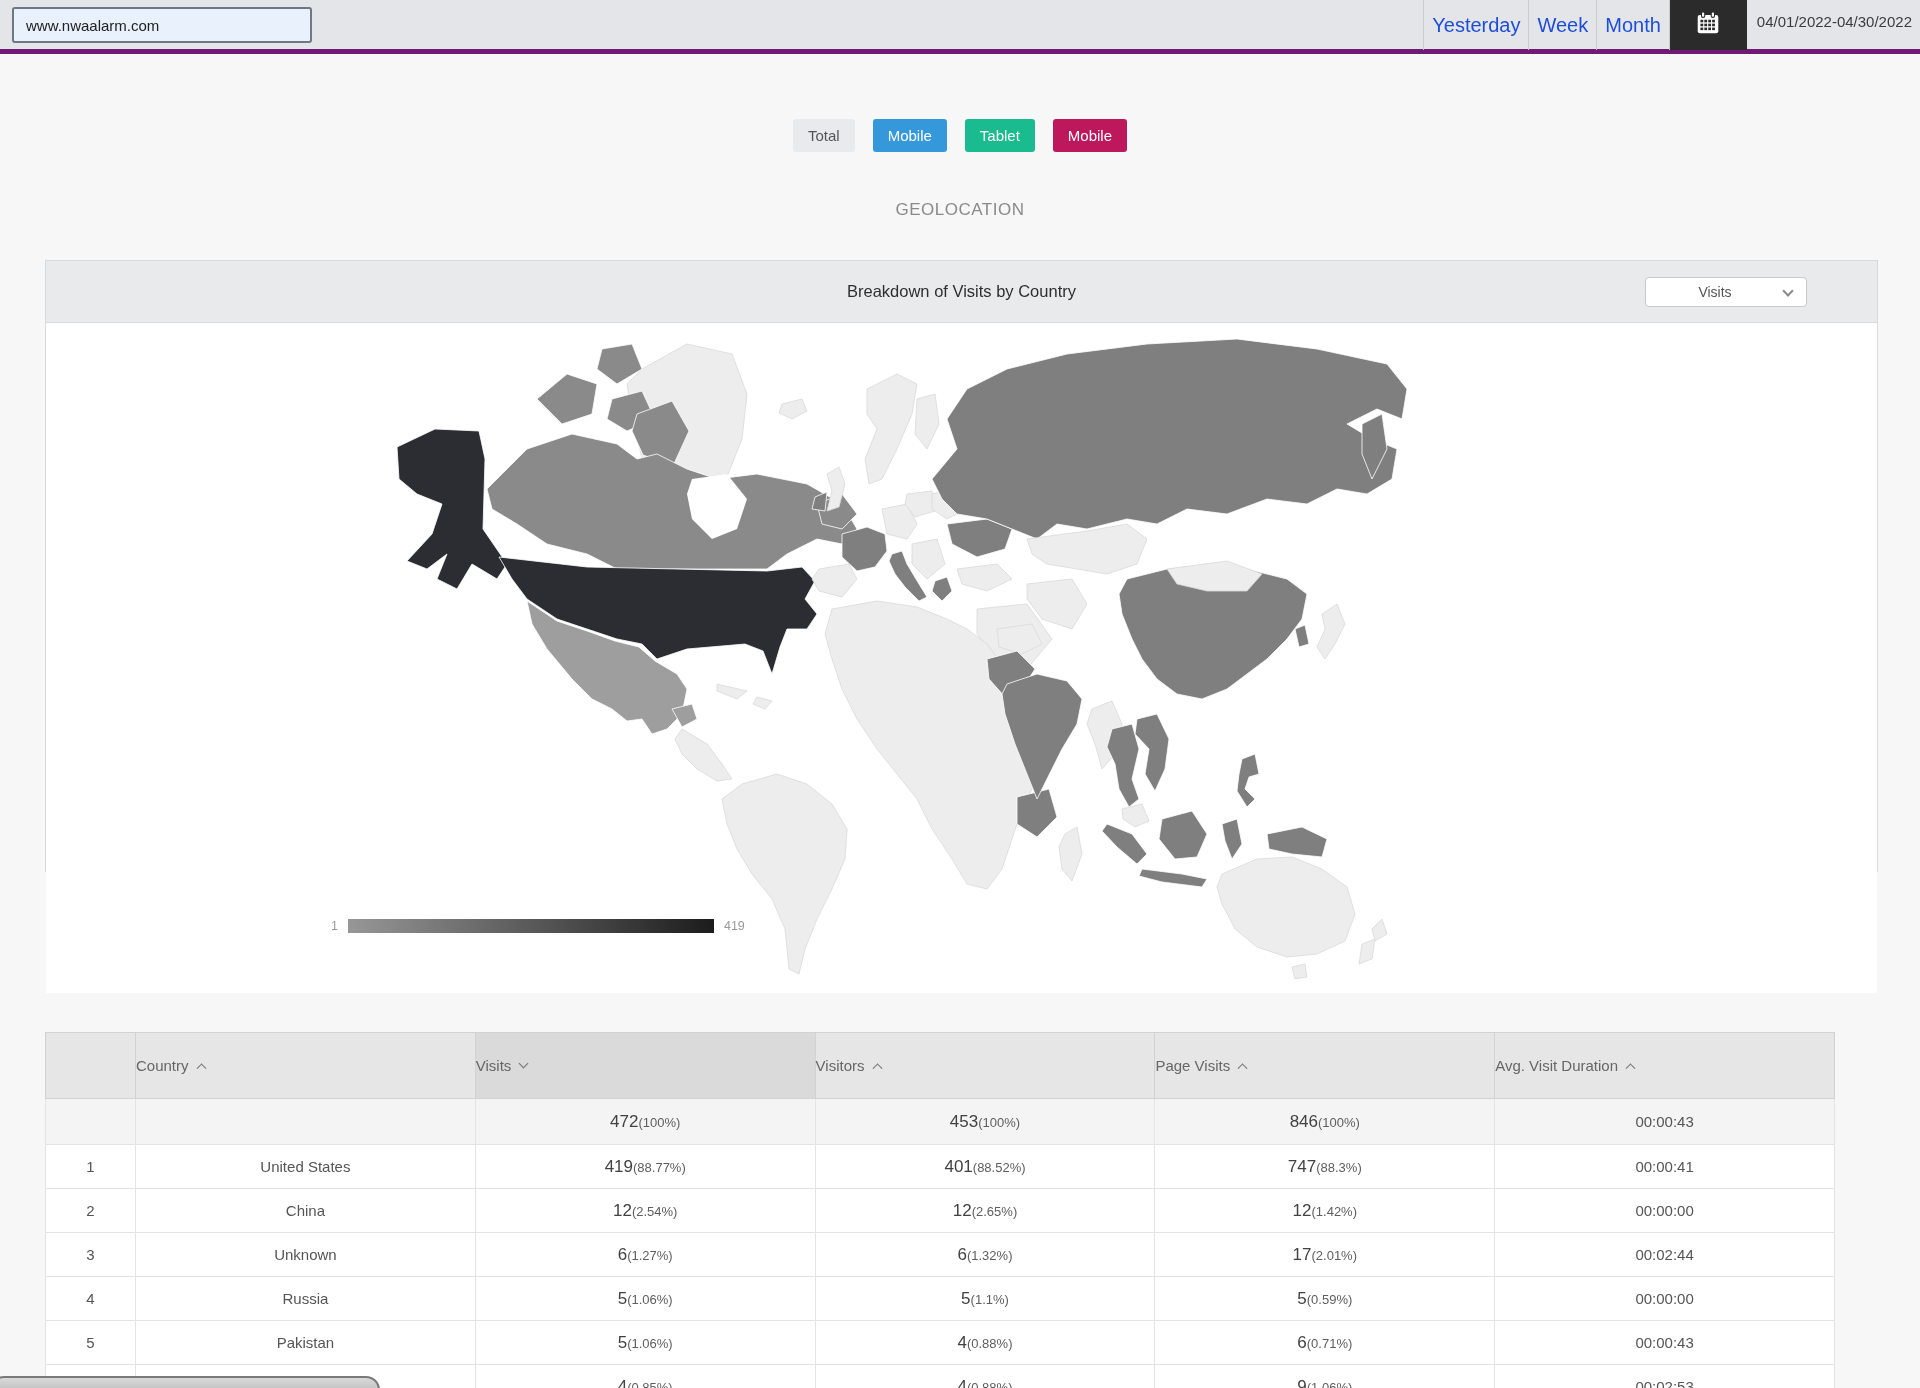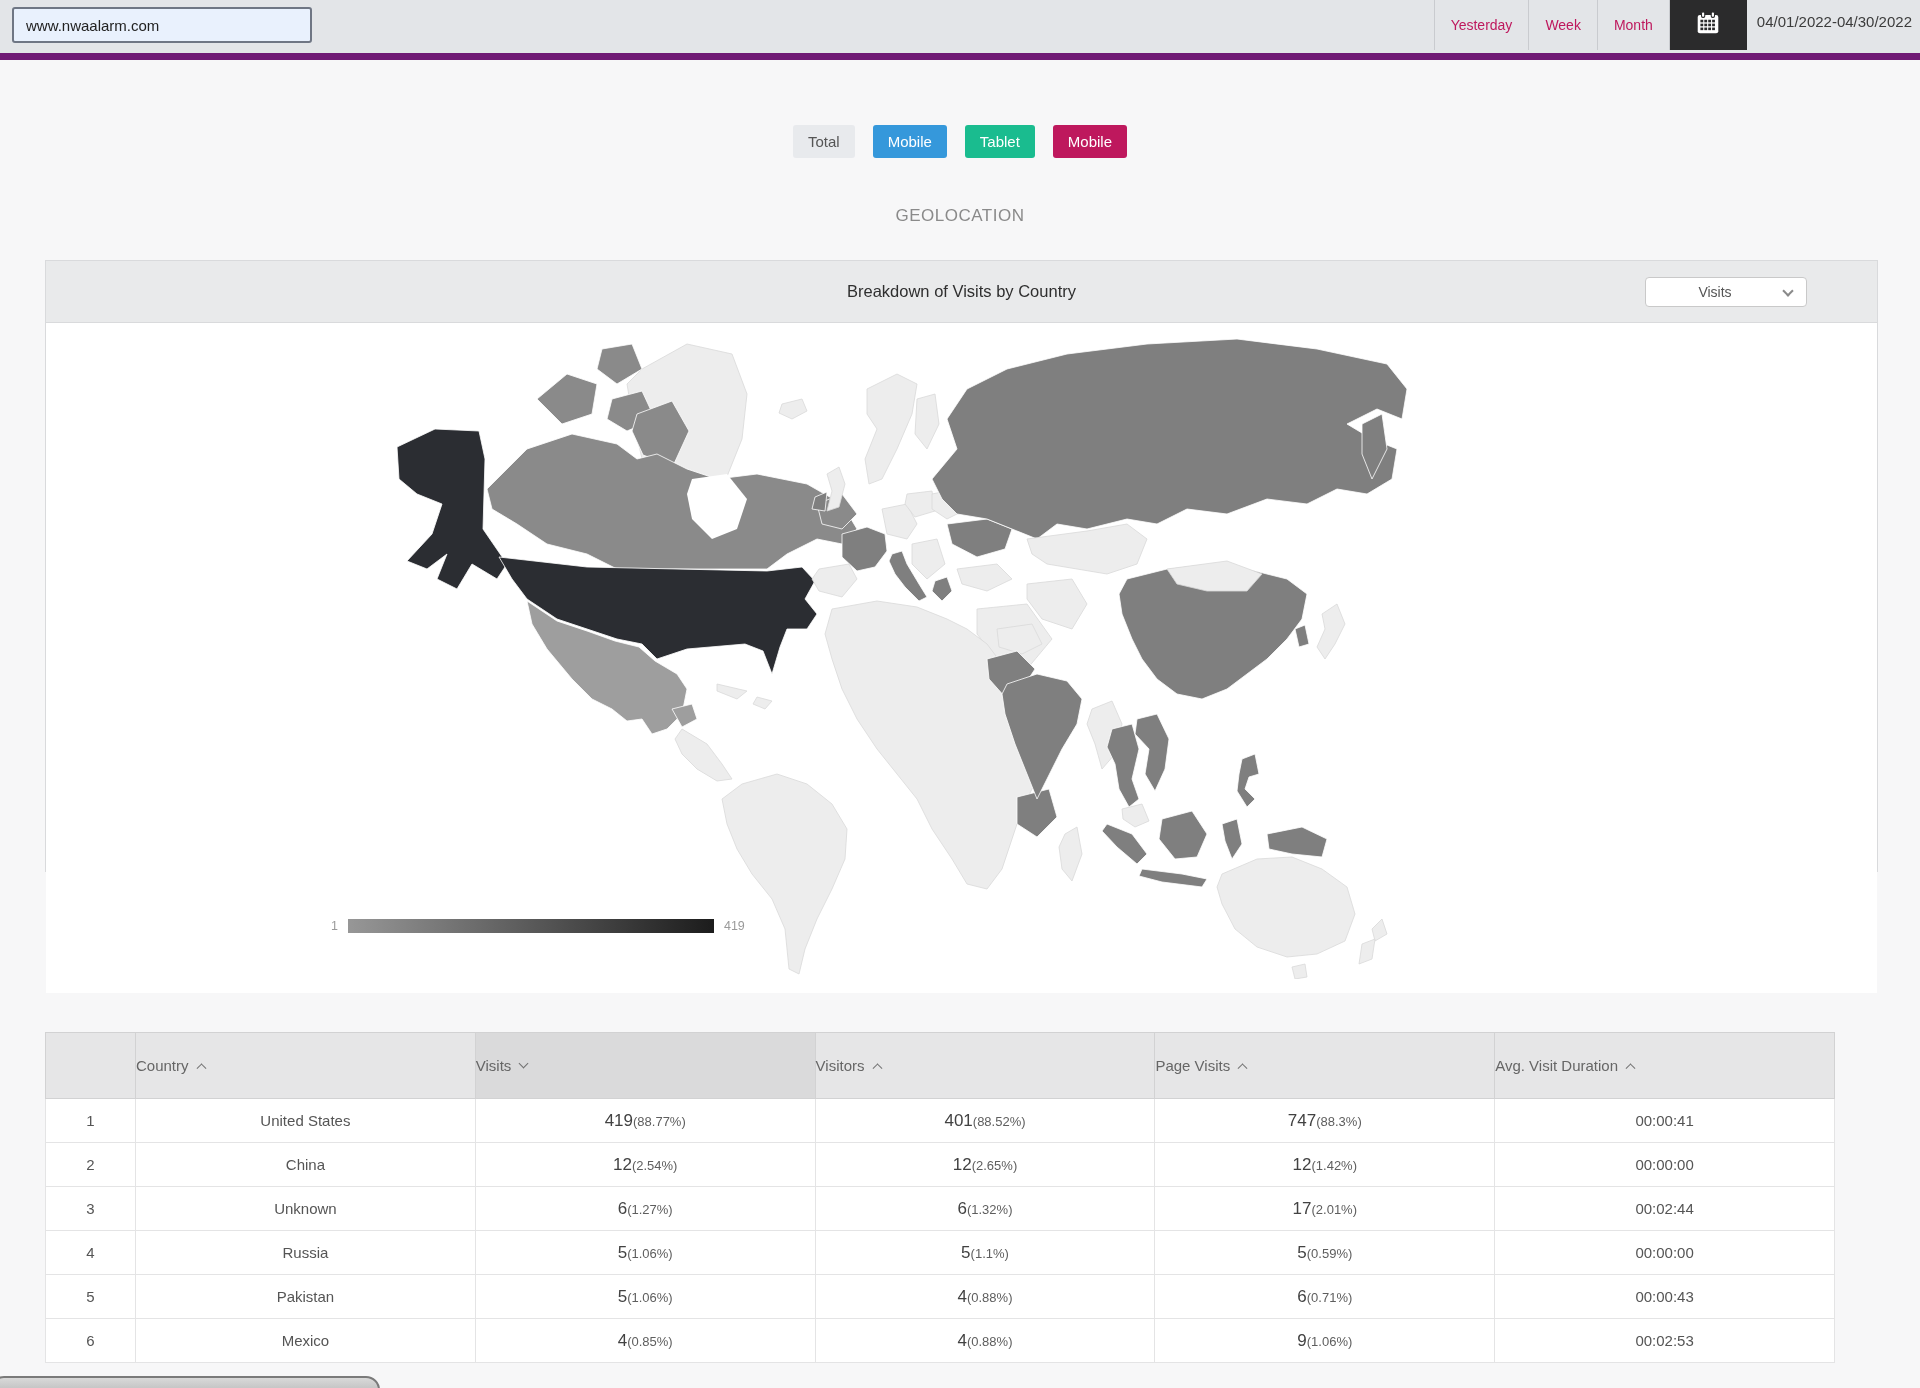--- a/index.html
+++ b/index.html
@@ -1,27 +1,27 @@
 <!DOCTYPE html>
 <html style="--map-nodata: #ededed; --map-low: #8a8a8a; --map-mid: #9e9e9e; --map-series: #7f7f7f; --map-high: #2b2d32;"><head>
 <meta charset="utf-8">
 <style>
   * { margin:0; padding:0; box-sizing:border-box; }
   html,body { width:1920px; height:1388px; overflow:hidden;
     font-family:"Liberation Sans","DejaVu Sans",sans-serif; background:#f7f7f8; color:#444; }
 
   
-  .topbar { position:relative; height:60px; background:#e3e5e8; border-bottom:7px solid #701a75;
+  .topbar { position:relative; height:54px; background:#e3e5e8; border-bottom:5px solid #701a75;
     display:flex; align-items:center; }
   .url-input { position:absolute; left:12px; top:7px; width:300px; height:36px;
     background:#e9f1fd; border:2px solid #6f7684; border-radius:3px; padding:0 12px;
     font-size:15px; color:#222; font-family:inherit; outline:none; }
   .topbar-right { position:absolute; right:0; top:0; height:50px; display:flex; align-items:stretch; }
-  .range-btn { display:flex; align-items:center; justify-content:center; padding:0 16px;
-    font-size:14px; color:#be185d; border-left:1px solid #c9cbcf; cursor:pointer; }
+  .range-btn { display:flex; align-items:center; justify-content:center; padding:0 8px;
+    font-size:20px; color:#1d4ed8; border-left:1px solid #c9cbcf; cursor:pointer; }
   .cal-btn { width:78px; background:#2b2b2c; display:flex; align-items:center; justify-content:center;
     border-left:1px solid #c9cbcf; cursor:pointer; }
   .date-range { display:flex; align-items:center; padding:0 8px 8px 10px; font-size:15px; color:#3c3c3c; }
 
   
   .tabs-row { display:flex; justify-content:center; gap:18px; margin-top:65px; }
   .device-tab { height:33px; padding:0 15px; display:flex; align-items:center; border-radius:3px;
     font-size:15px; cursor:pointer; border:none; font-family:inherit; }
 
   
@@ -268,20 +268,28 @@
           </th>
         <th>
             <div class="th-inner">
               <span>Avg. Visit Duration</span>
               <span class="sort-caret asc"></span>
             </div>
           </th>
       </tr>
     </thead>
     <tbody>
+        <tr class="totals-row">
+          <td class="col-rank"></td>
+          <td class="col-country"></td>
+          <td class="col-num"><span class="num-main">472</span><span class="num-pct">(100%)</span></td>
+          <td class="col-num"><span class="num-main">453</span><span class="num-pct">(100%)</span></td>
+          <td class="col-num"><span class="num-main">846</span><span class="num-pct">(100%)</span></td>
+          <td class="col-dur">00:00:43</td>
+        </tr>
         <tr class="data-row">
           <td class="col-rank">1</td>
           <td class="col-country">United States</td>
           <td class="col-num"><span class="num-main">419</span><span class="num-pct">(88.77%)</span></td>
           <td class="col-num"><span class="num-main">401</span><span class="num-pct">(88.52%)</span></td>
           <td class="col-num"><span class="num-main">747</span><span class="num-pct">(88.3%)</span></td>
           <td class="col-dur">00:00:41</td>
         </tr>
         <tr class="data-row">
           <td class="col-rank">2</td>

